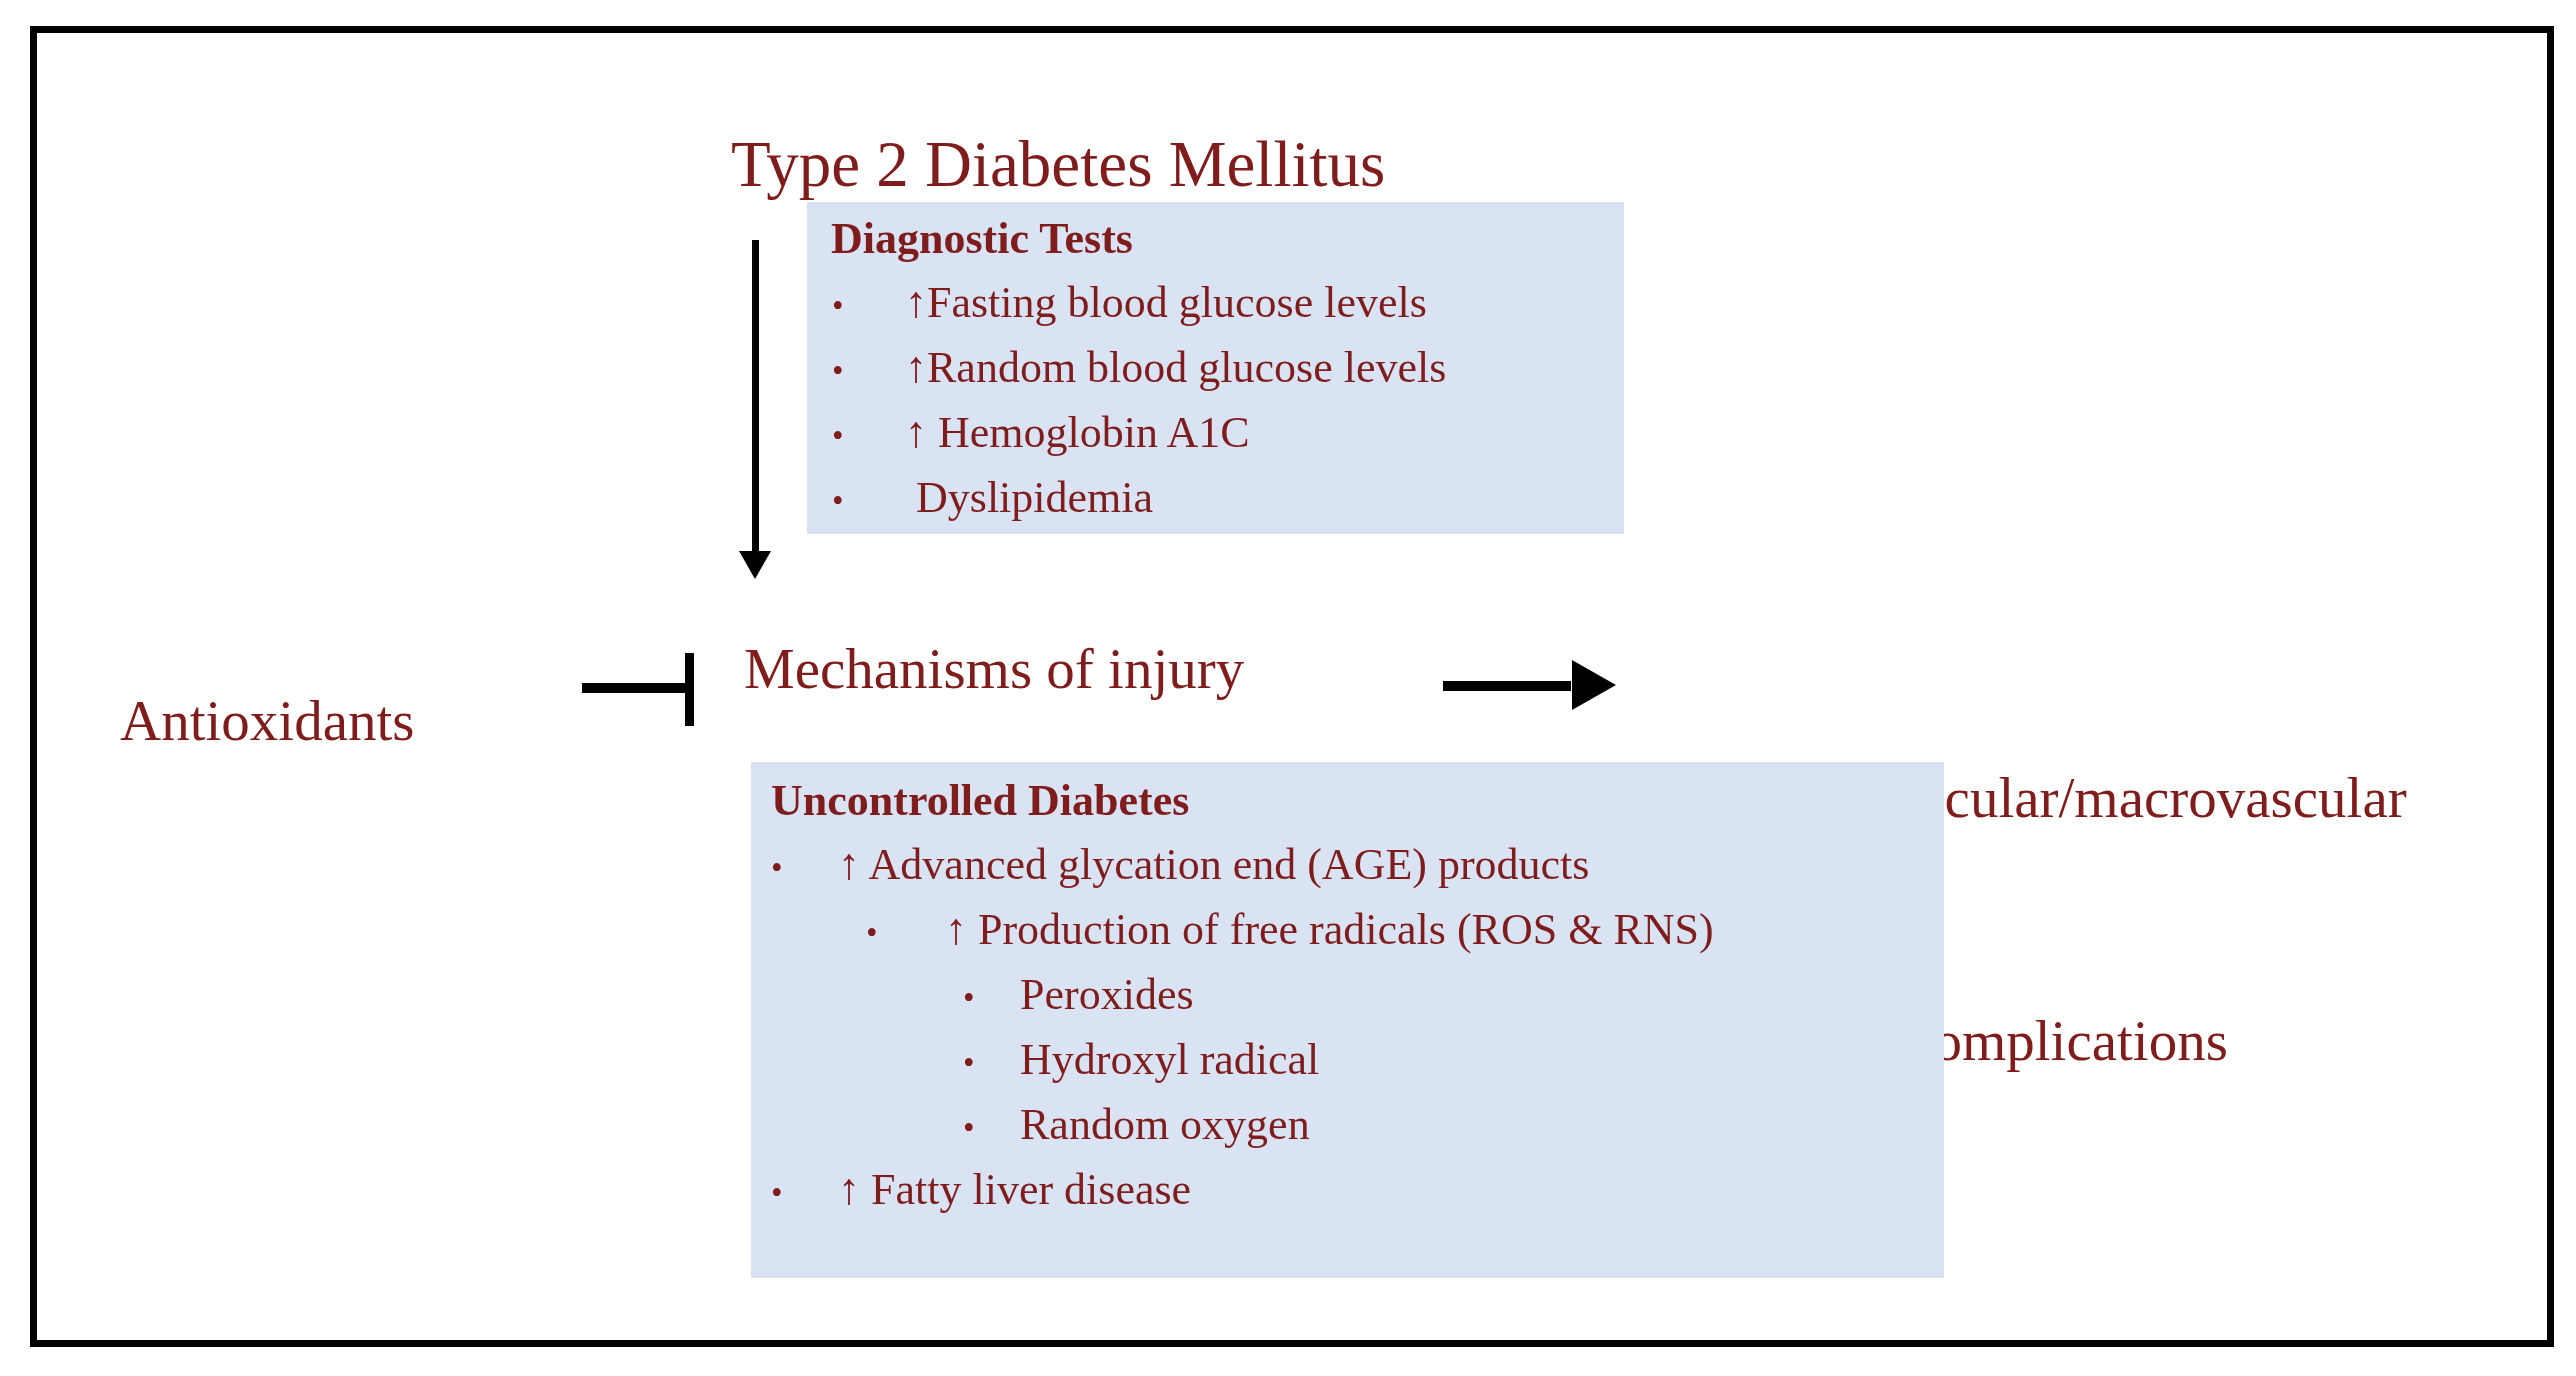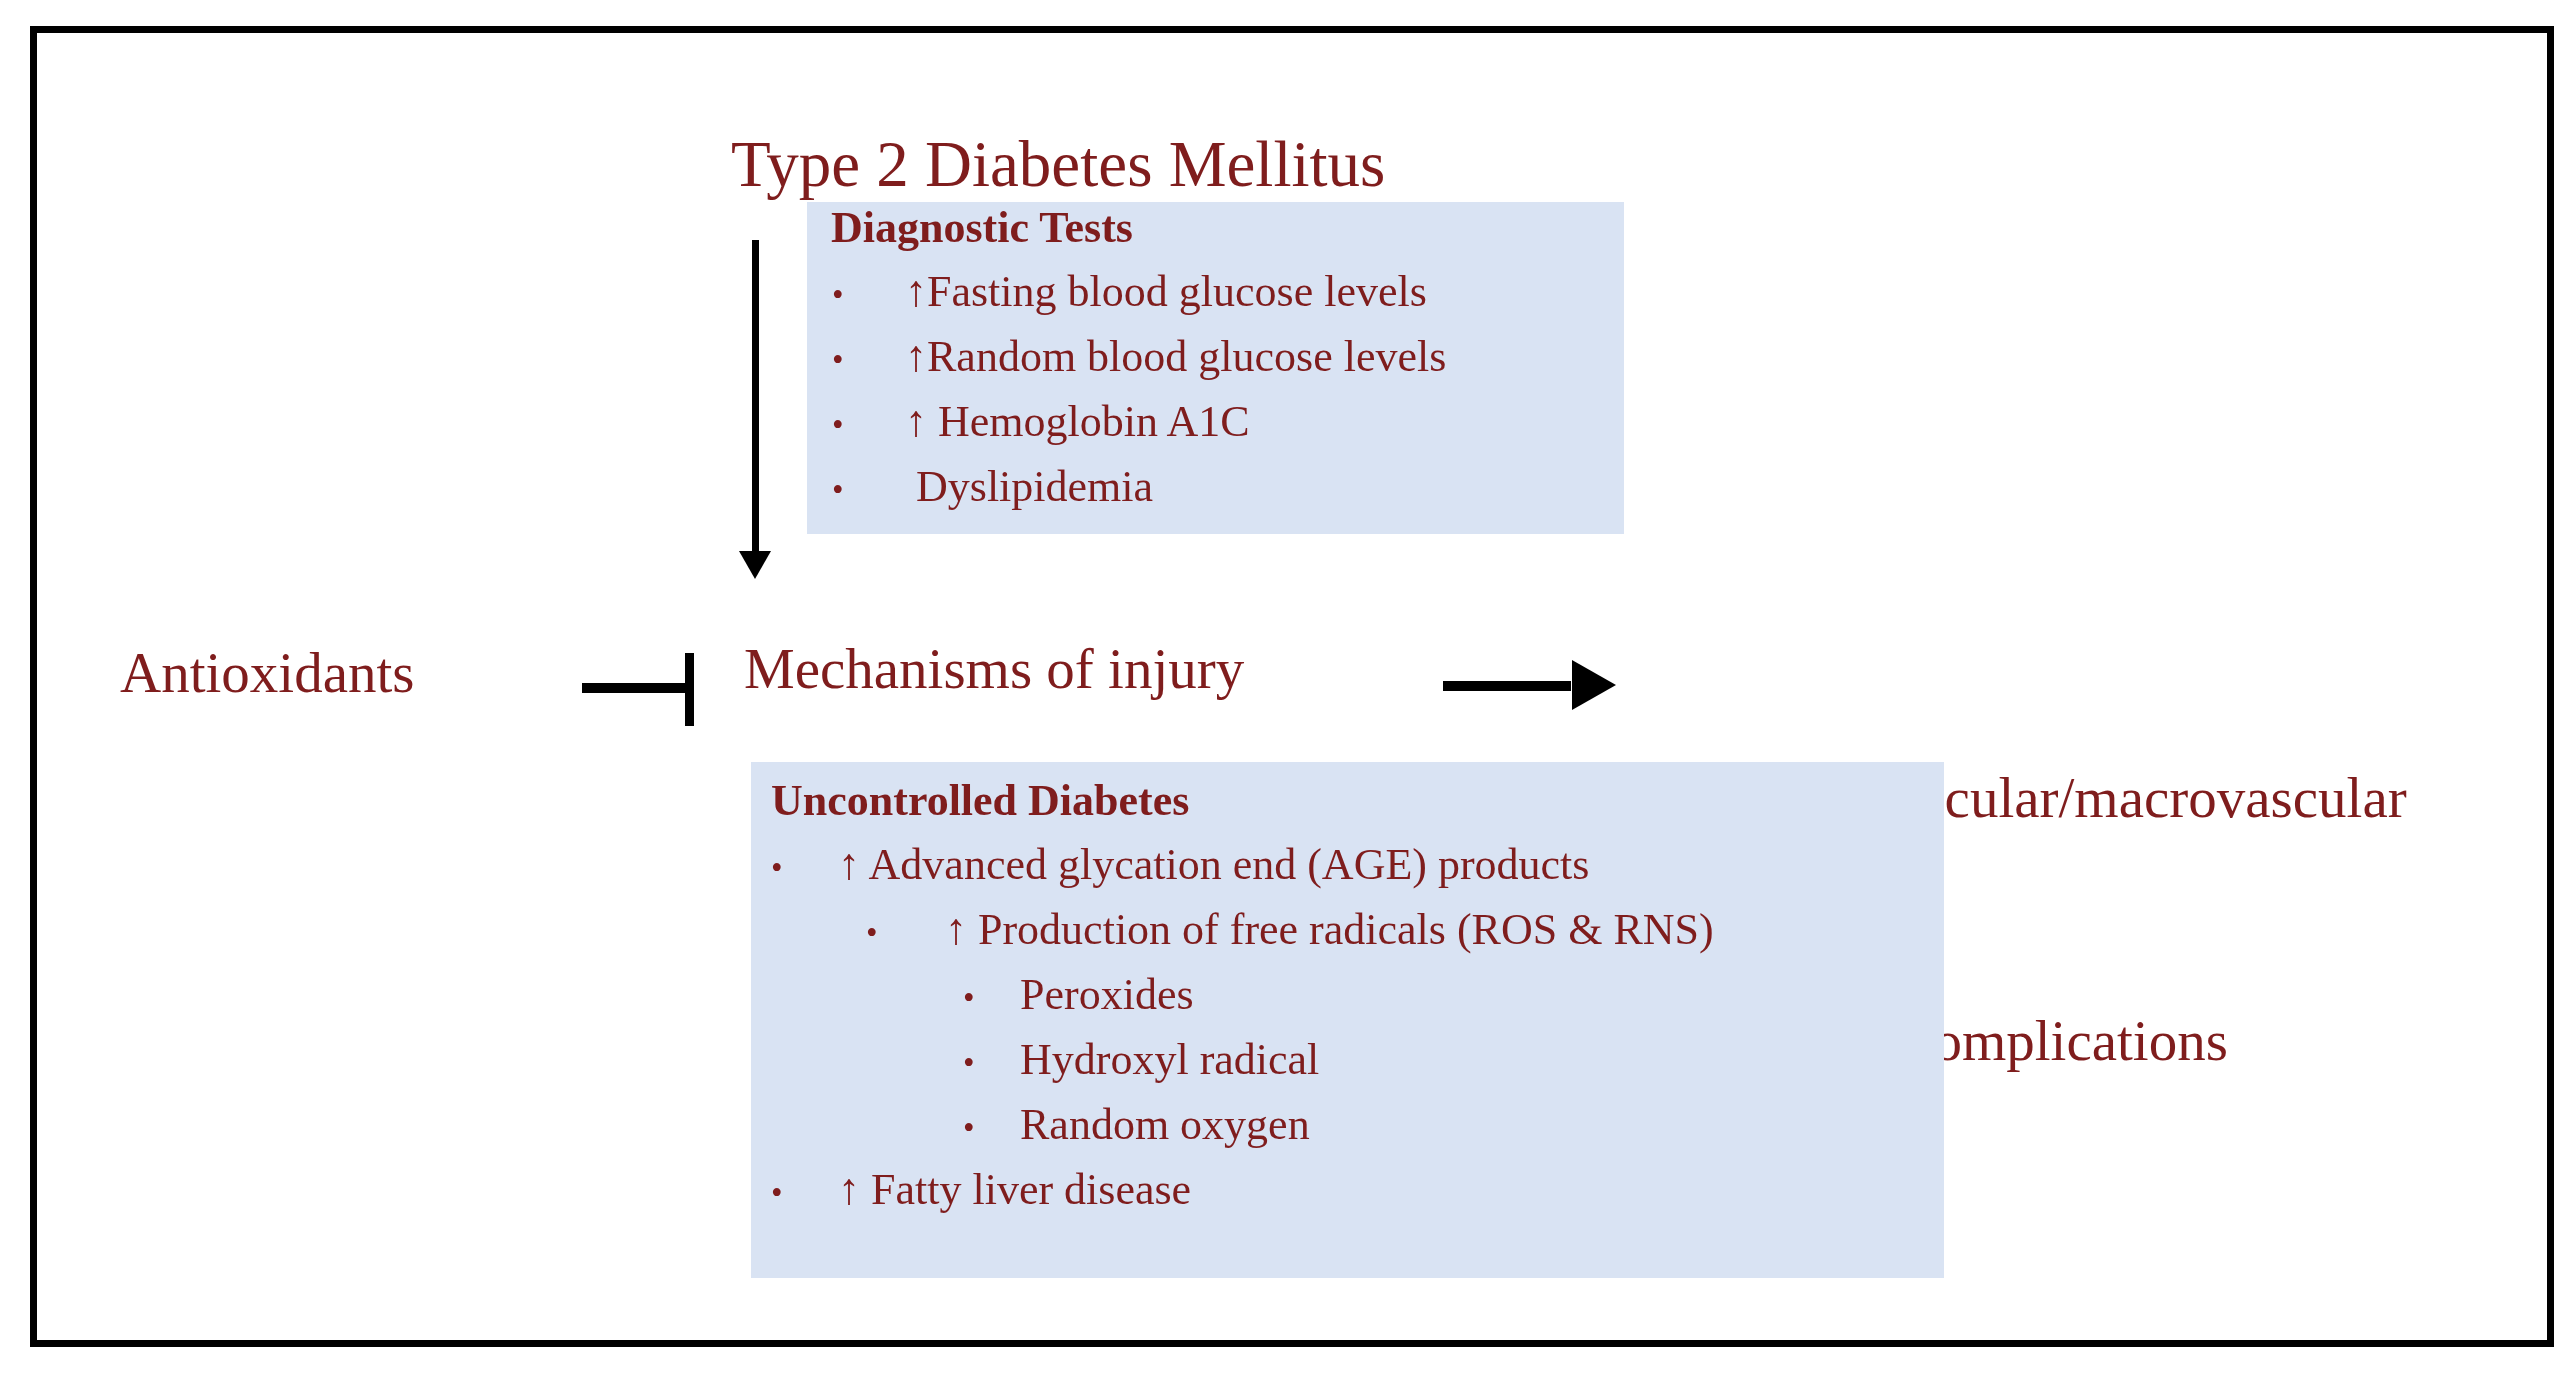--- a/index.html
+++ b/index.html
@@ -2,24 +2,24 @@
 <html style="--box-fill: #d9e3f3;font-size:12.7px"><head>
 <meta charset="utf-8">
 <style>
   html,body{margin:0;padding:0;background:#fff;}
   .canvas{position:relative;width:2576px;height:1377px;background:#fff;overflow:hidden;
           font-family:"Liberation Serif", serif;color:#7f1d1d;}
   .frame{position:absolute;left:30px;top:26px;width:2524px;height:1321px;
          box-sizing:border-box;border:7.1px solid #000;background:#fff;}
   .title{position:absolute;left:731px;top:127px;font-size:65px;white-space:pre;}
   .lbl{position:absolute;font-size:57px;white-space:pre;}
-  .lbl-left{left:120px;top:640px;}
+  .lbl-left{left:120px;top:688px;}
   .lbl-center{left:744px;top:636px;}
   .lbl-right{left:1629px;top:595px;width:878px;text-align:center;line-height:81px;}
-  .box{position:absolute;background:var(--box-fill,#d9e3f3);box-sizing:border-box;}
+  .box{position:absolute;background:var(--box-fill,#d9e3f3);box-sizing:border-box;padding-top:11px;}
   .box-diag{left:807px;top:202px;width:817px;height:332px;}
   .box-unc{left:751px;top:762px;width:1193px;height:516px;padding-top:12.7px;}
   .box-header{font-weight:bold;font-size:44px;margin:0 0 8px 24px;white-space:pre;}
   .box-unc .box-header{font-size:44px;margin-left:20px;}
   .li{font-size:44px;line-height:61px;white-space:pre;}
   .box-unc .li{line-height:62px;}
   .dot{display:inline-block;font-size:33px;}
   .box-diag .dot{margin-left:25px;width:73px;}
   .box-unc .lvl1 .dot{margin-left:20px;width:67px;}
   .box-unc .lvl2 .dot{margin-left:115px;width:79px;}

